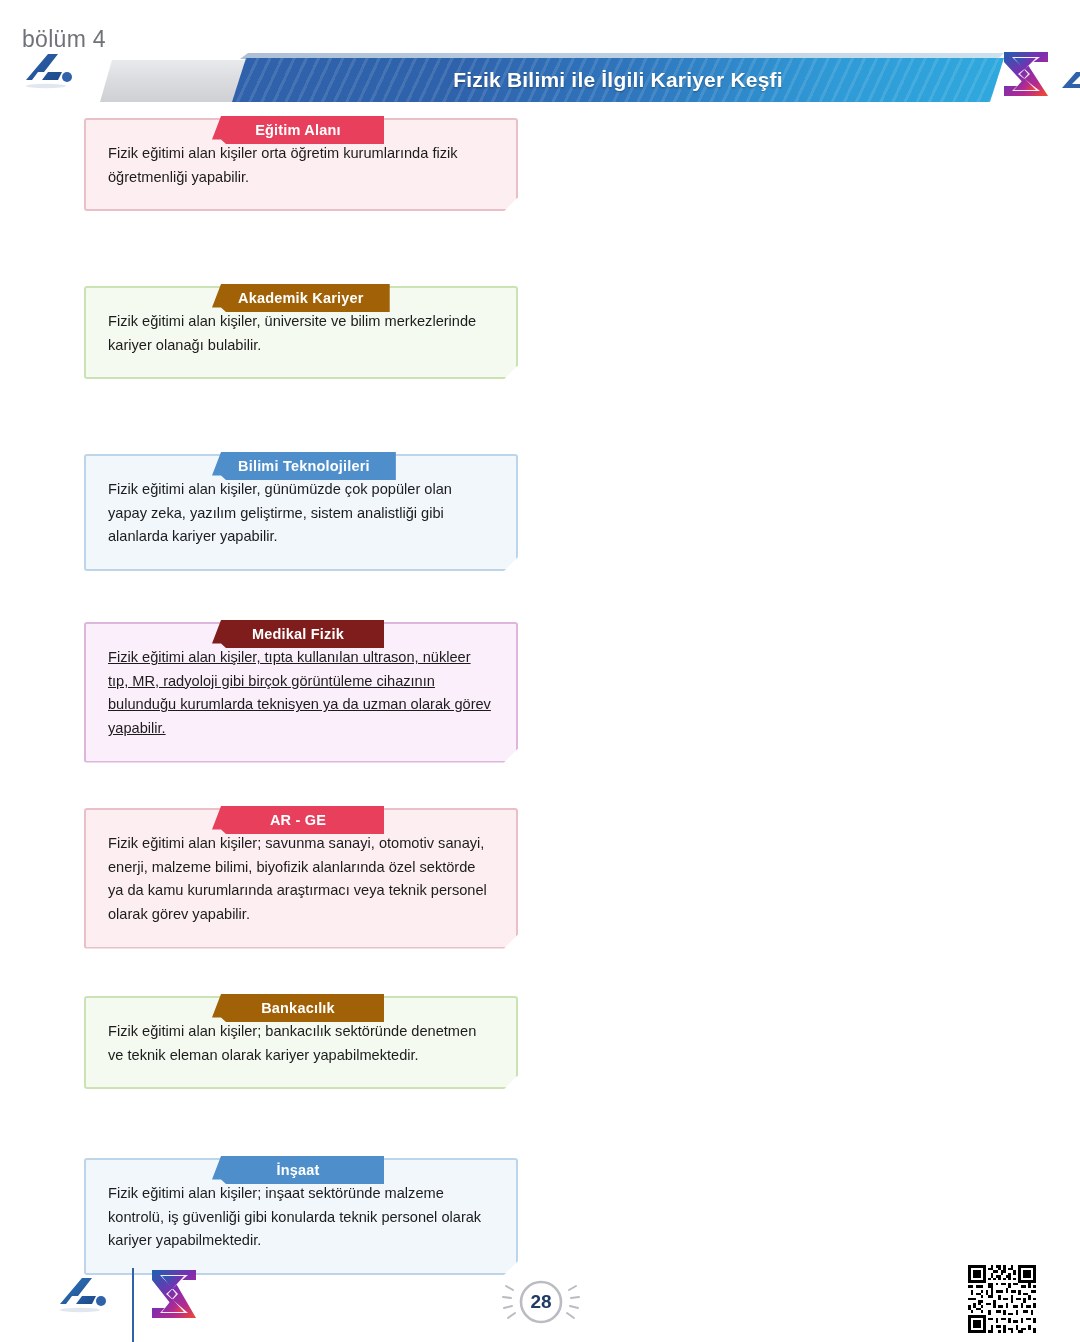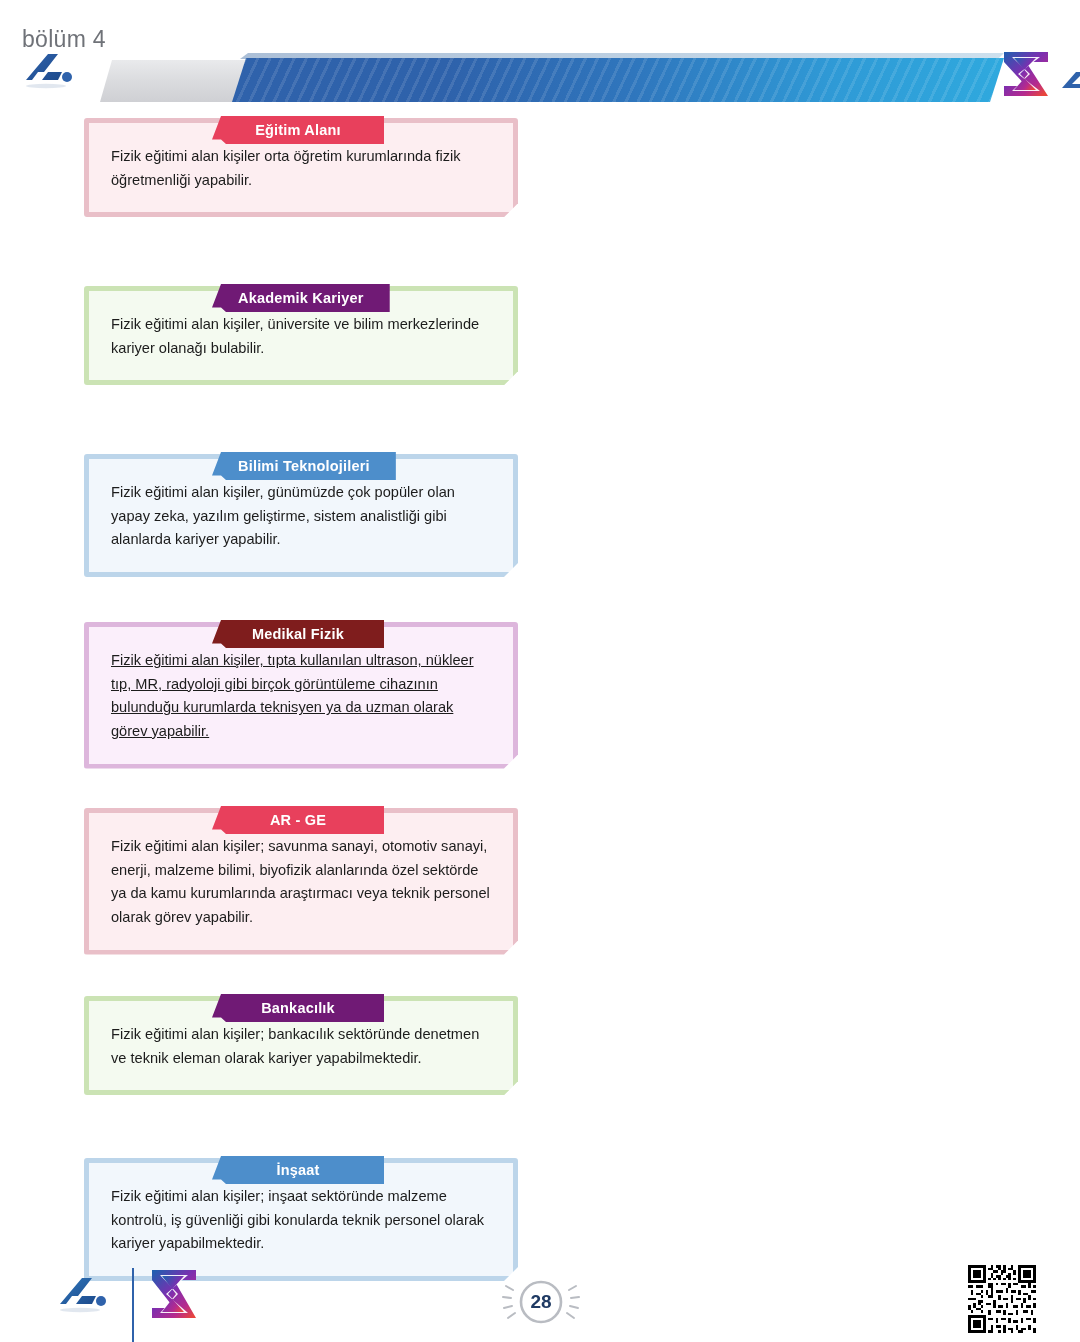--- a/index.html
+++ b/index.html
@@ -127,37 +127,37 @@
     letter-spacing: .2px;
     white-space: nowrap;
     clip-path: polygon(9px 0, 100% 0, 100% 100%, 14px 100%, 9px 84%, 0 84%);
     z-index: 3;
   }
 
   .card-body {
     position: absolute;
     left: 0; top: 14px;
     width: 434px;
-    border: 5px solid #b91c1c;
+    border: 2px solid #b91c1c;
     border-radius: 3px;
     padding: 22px 22px 20px 22px;
     font-size: 14.6px;
     line-height: 1.62;
     color: #1c1c1c;
     
     clip-path: polygon(0 0, 100% 0, 100% calc(100% - 14px), calc(100% - 14px) 100%, 0 100%);
   }
 
   .card-body p { margin: 0; }
 
   
   .v-red   .card-tab  { background: #e8405c; }
   .v-red   .card-body { background: #fdeef1; border-color: #e9bfc8; }
 
-  .v-green .card-tab  { background: #701a75; }
+  .v-green .card-tab  { background: #a16207; }
   .v-green .card-body { background: #f4faf0; border-color: #cbe3b4; }
 
   .v-blue  .card-tab  { background: #4d8ecb; }
   .v-blue  .card-body { background: #f2f7fc; border-color: #bcd5ea; }
 
   .v-purple .card-tab  { background: #7f1d1d; }
   .v-purple .card-body { background: #fbeffb; border-color: #ddb6dc; text-decoration: underline; }
 
   
   .footer {
@@ -223,20 +223,21 @@
         <circle cx="49" cy="27" r="5" fill="#2f62ab"></circle>
         <ellipse cx="28" cy="36" rx="20" ry="2.2" fill="#c9d4e2" opacity=".55"></ellipse>
       </svg>
     </div>
 
     <div class="hdr-chapter"></div>
     <div class="hdr-chapter-label">bölüm 4</div>
 
     <div class="hdr-band-top"></div>
     <div class="hdr-band"></div>
+    <div class="hdr-title">Fizik Bilimi ile İlgili Kariyer Keşfi</div>
 
     <div class="hdr-z-logo">
       <svg viewBox="0 0 52 52" width="52" height="52" aria-hidden="true">
         <defs>
           <linearGradient id="zgrad" x1="0" y1="0" x2="0.85" y2="1">
             <stop offset="0" stop-color="#1f5fb0"></stop>
             <stop offset="0.45" stop-color="#7b2fb0"></stop>
             <stop offset="0.78" stop-color="#b52a8e"></stop>
             <stop offset="1" stop-color="#e8453c"></stop>
           </linearGradient>

